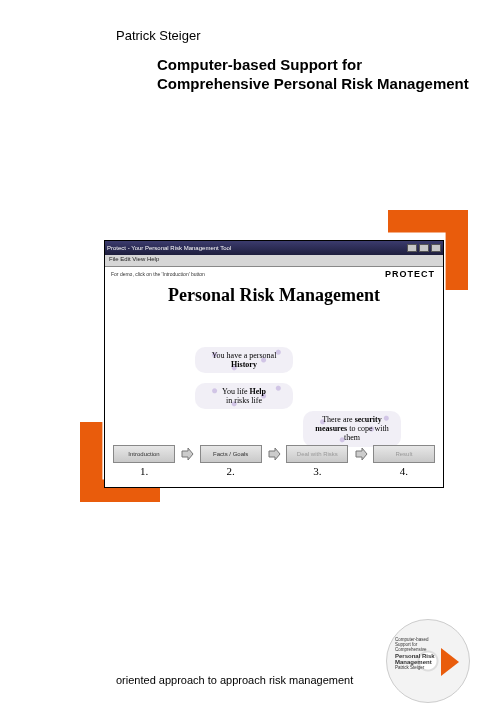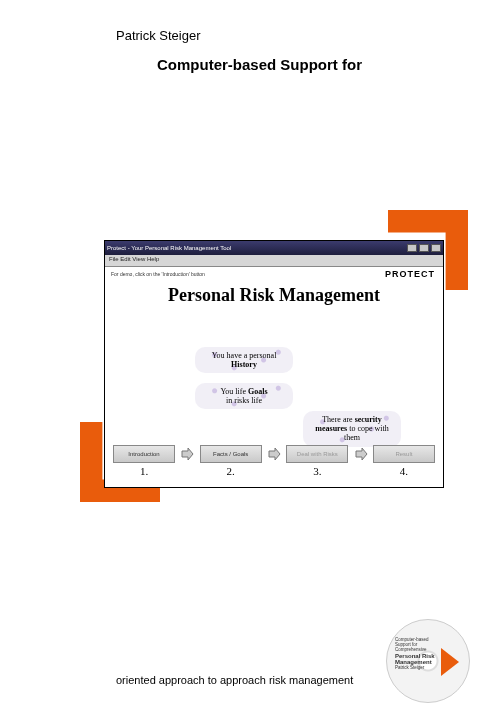--- a/index.html
+++ b/index.html
@@ -199,20 +199,21 @@
 </style>
 </head>
 <body>
 
 <div class="page">
 
   <div class="author">Patrick Steiger</div>
 
   <div class="title">
     <span>Computer-based Support for</span><br>
+    <span>Comprehensive Personal Risk Management</span>
   </div>
 
   <div class="l-upper-right"></div>
   <div class="l-lower-left"></div>
 
   <div class="appwin">
     <div class="titlebar">
       <span>Protect - Your Personal Risk Management Tool</span>
       <span class="tb-controls">
         <span class="tb-btn"></span>
@@ -224,21 +225,21 @@
     <div class="content">
       <div class="instr">For demo, click on the 'Introduction' button</div>
       <div class="brandlogo">PROTECT</div>
       <div class="headline">Personal Risk Management</div>
 
       <div class="cloud c1">
         <span>You have a personal</span><br>
         <b>History</b>
       </div>
       <div class="cloud c2">
-        <span>You life </span><b>Goals</b><br>
+        <span>You life </span><b>Help</b><br>
         <span> in risks life</span>
       </div>
       <div class="cloud c4">
         <span>There are </span><b>security measures</b><span> to cope with them</span>
       </div>
 
       <div class="steps">
         <div class="step">
           <div class="stepbox">Introduction</div>
           <div class="stepnum">1.</div>

